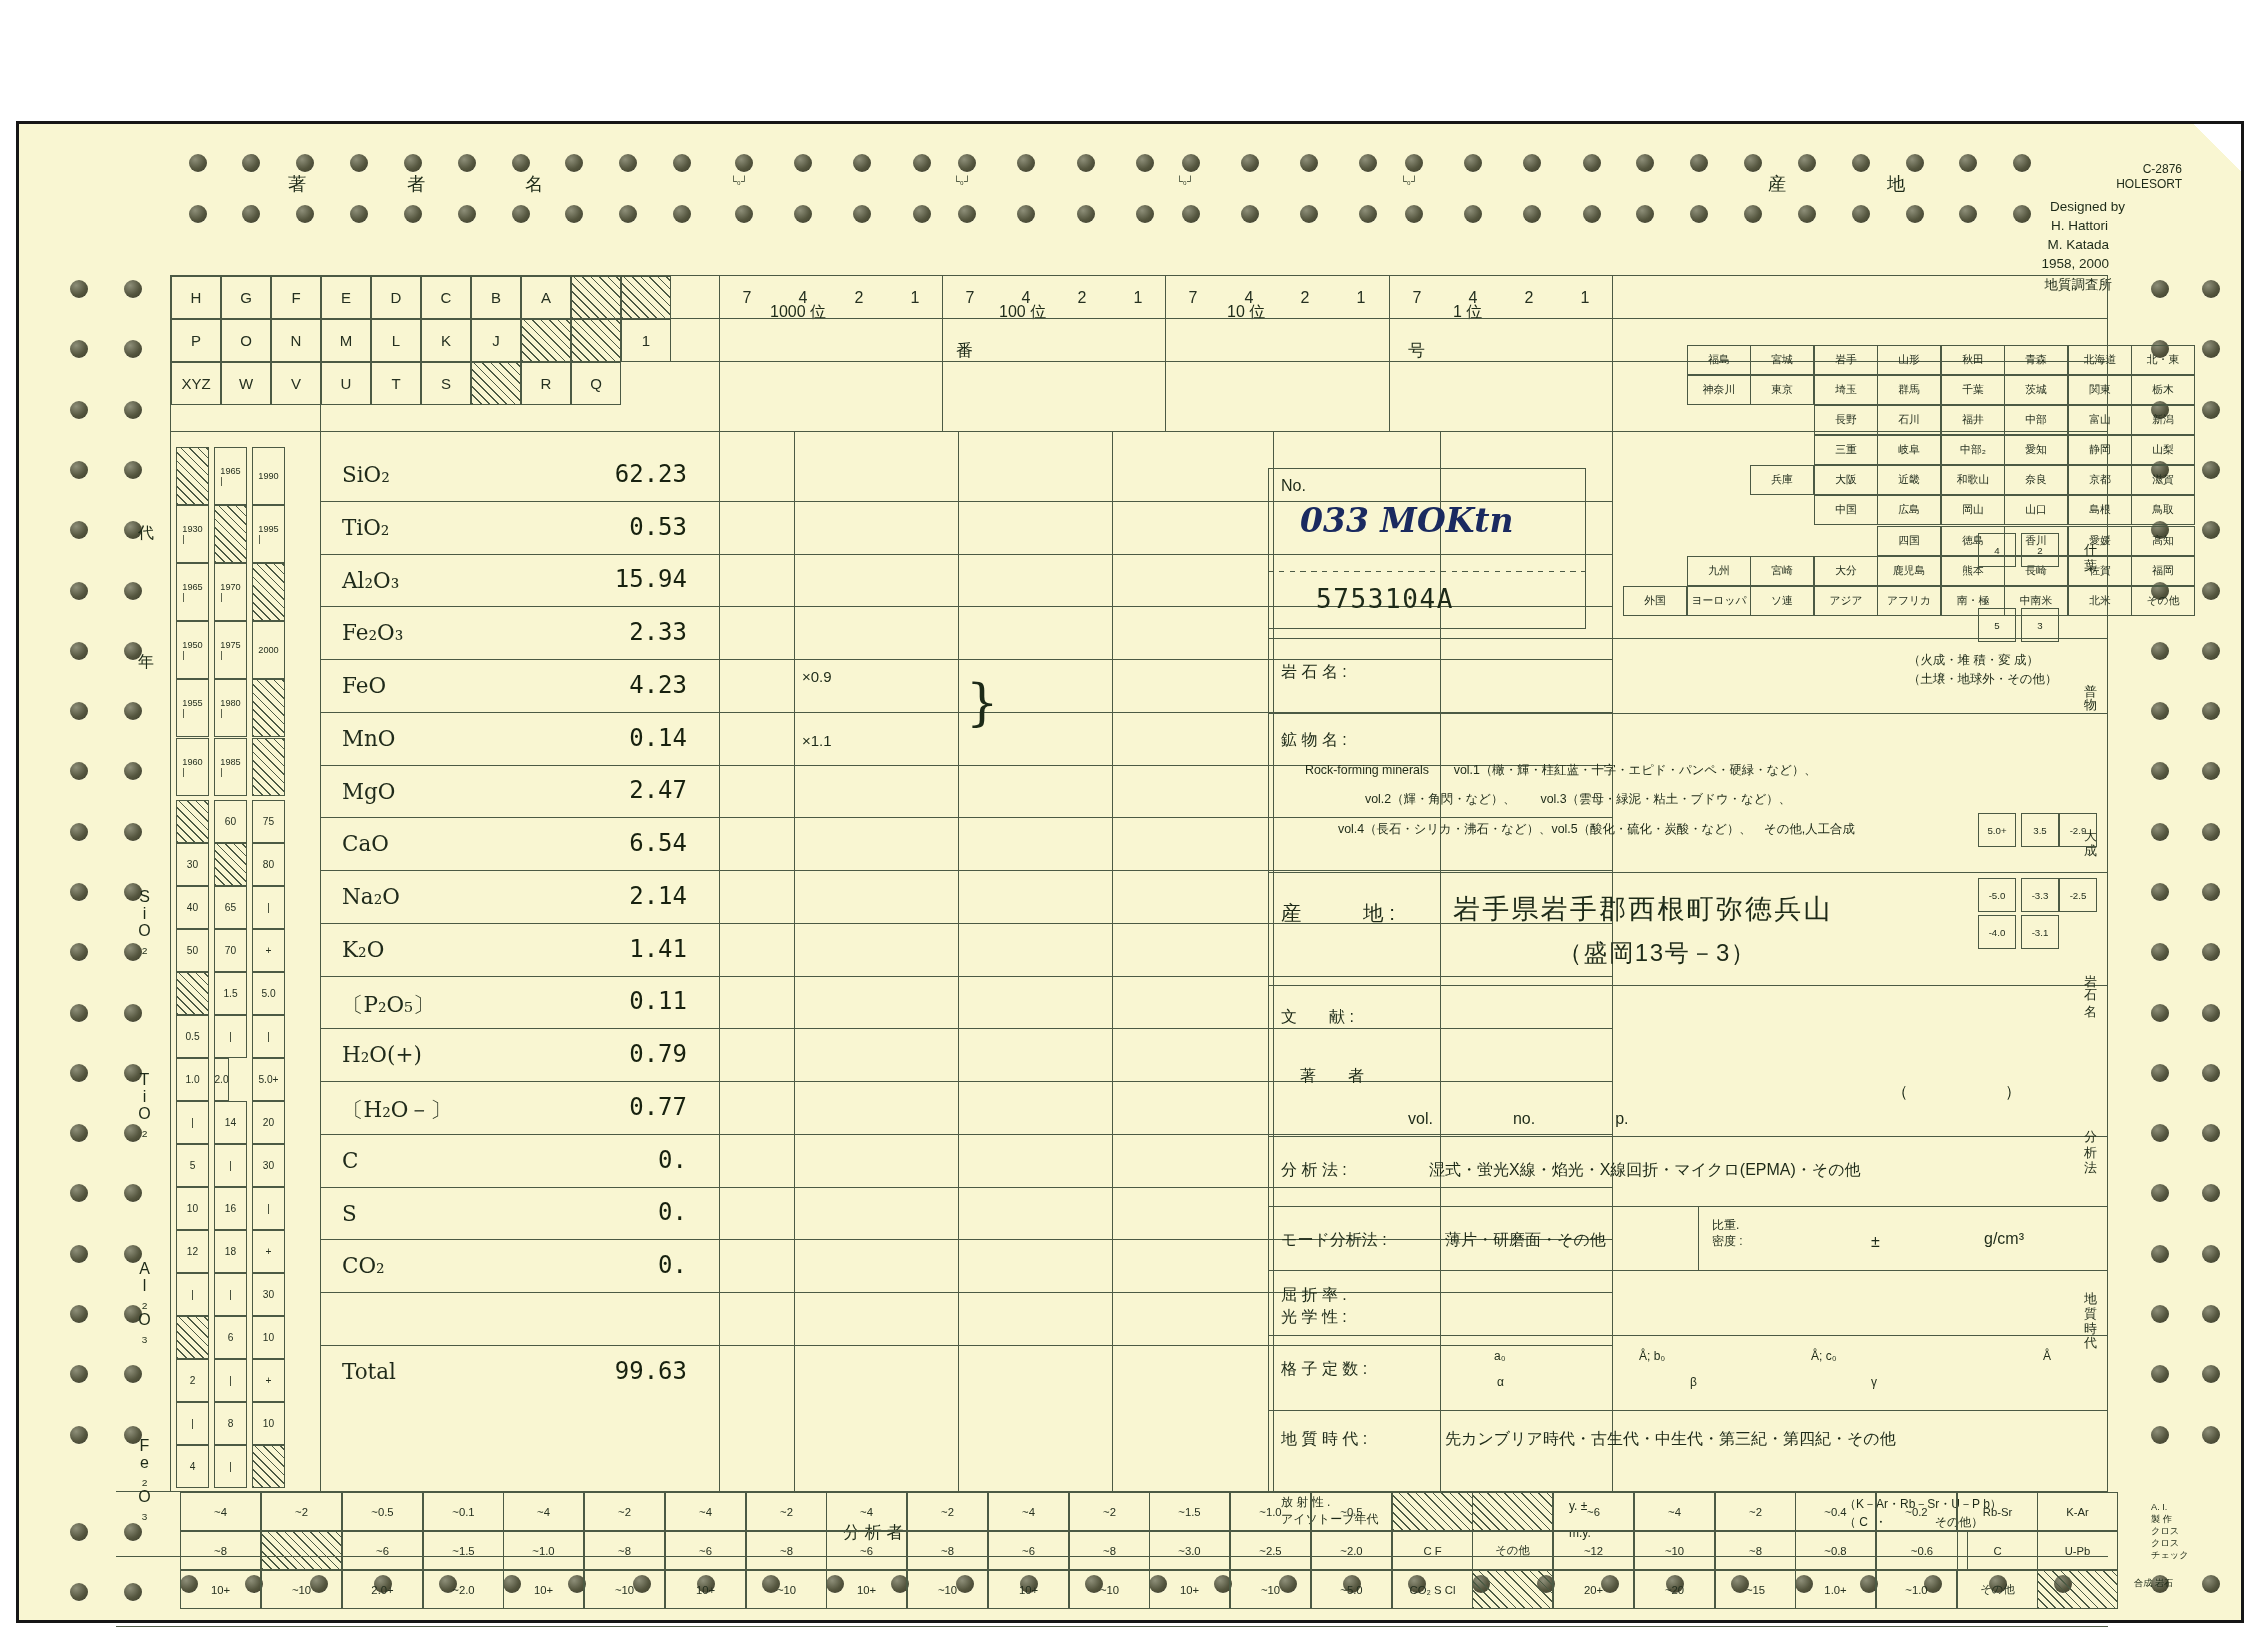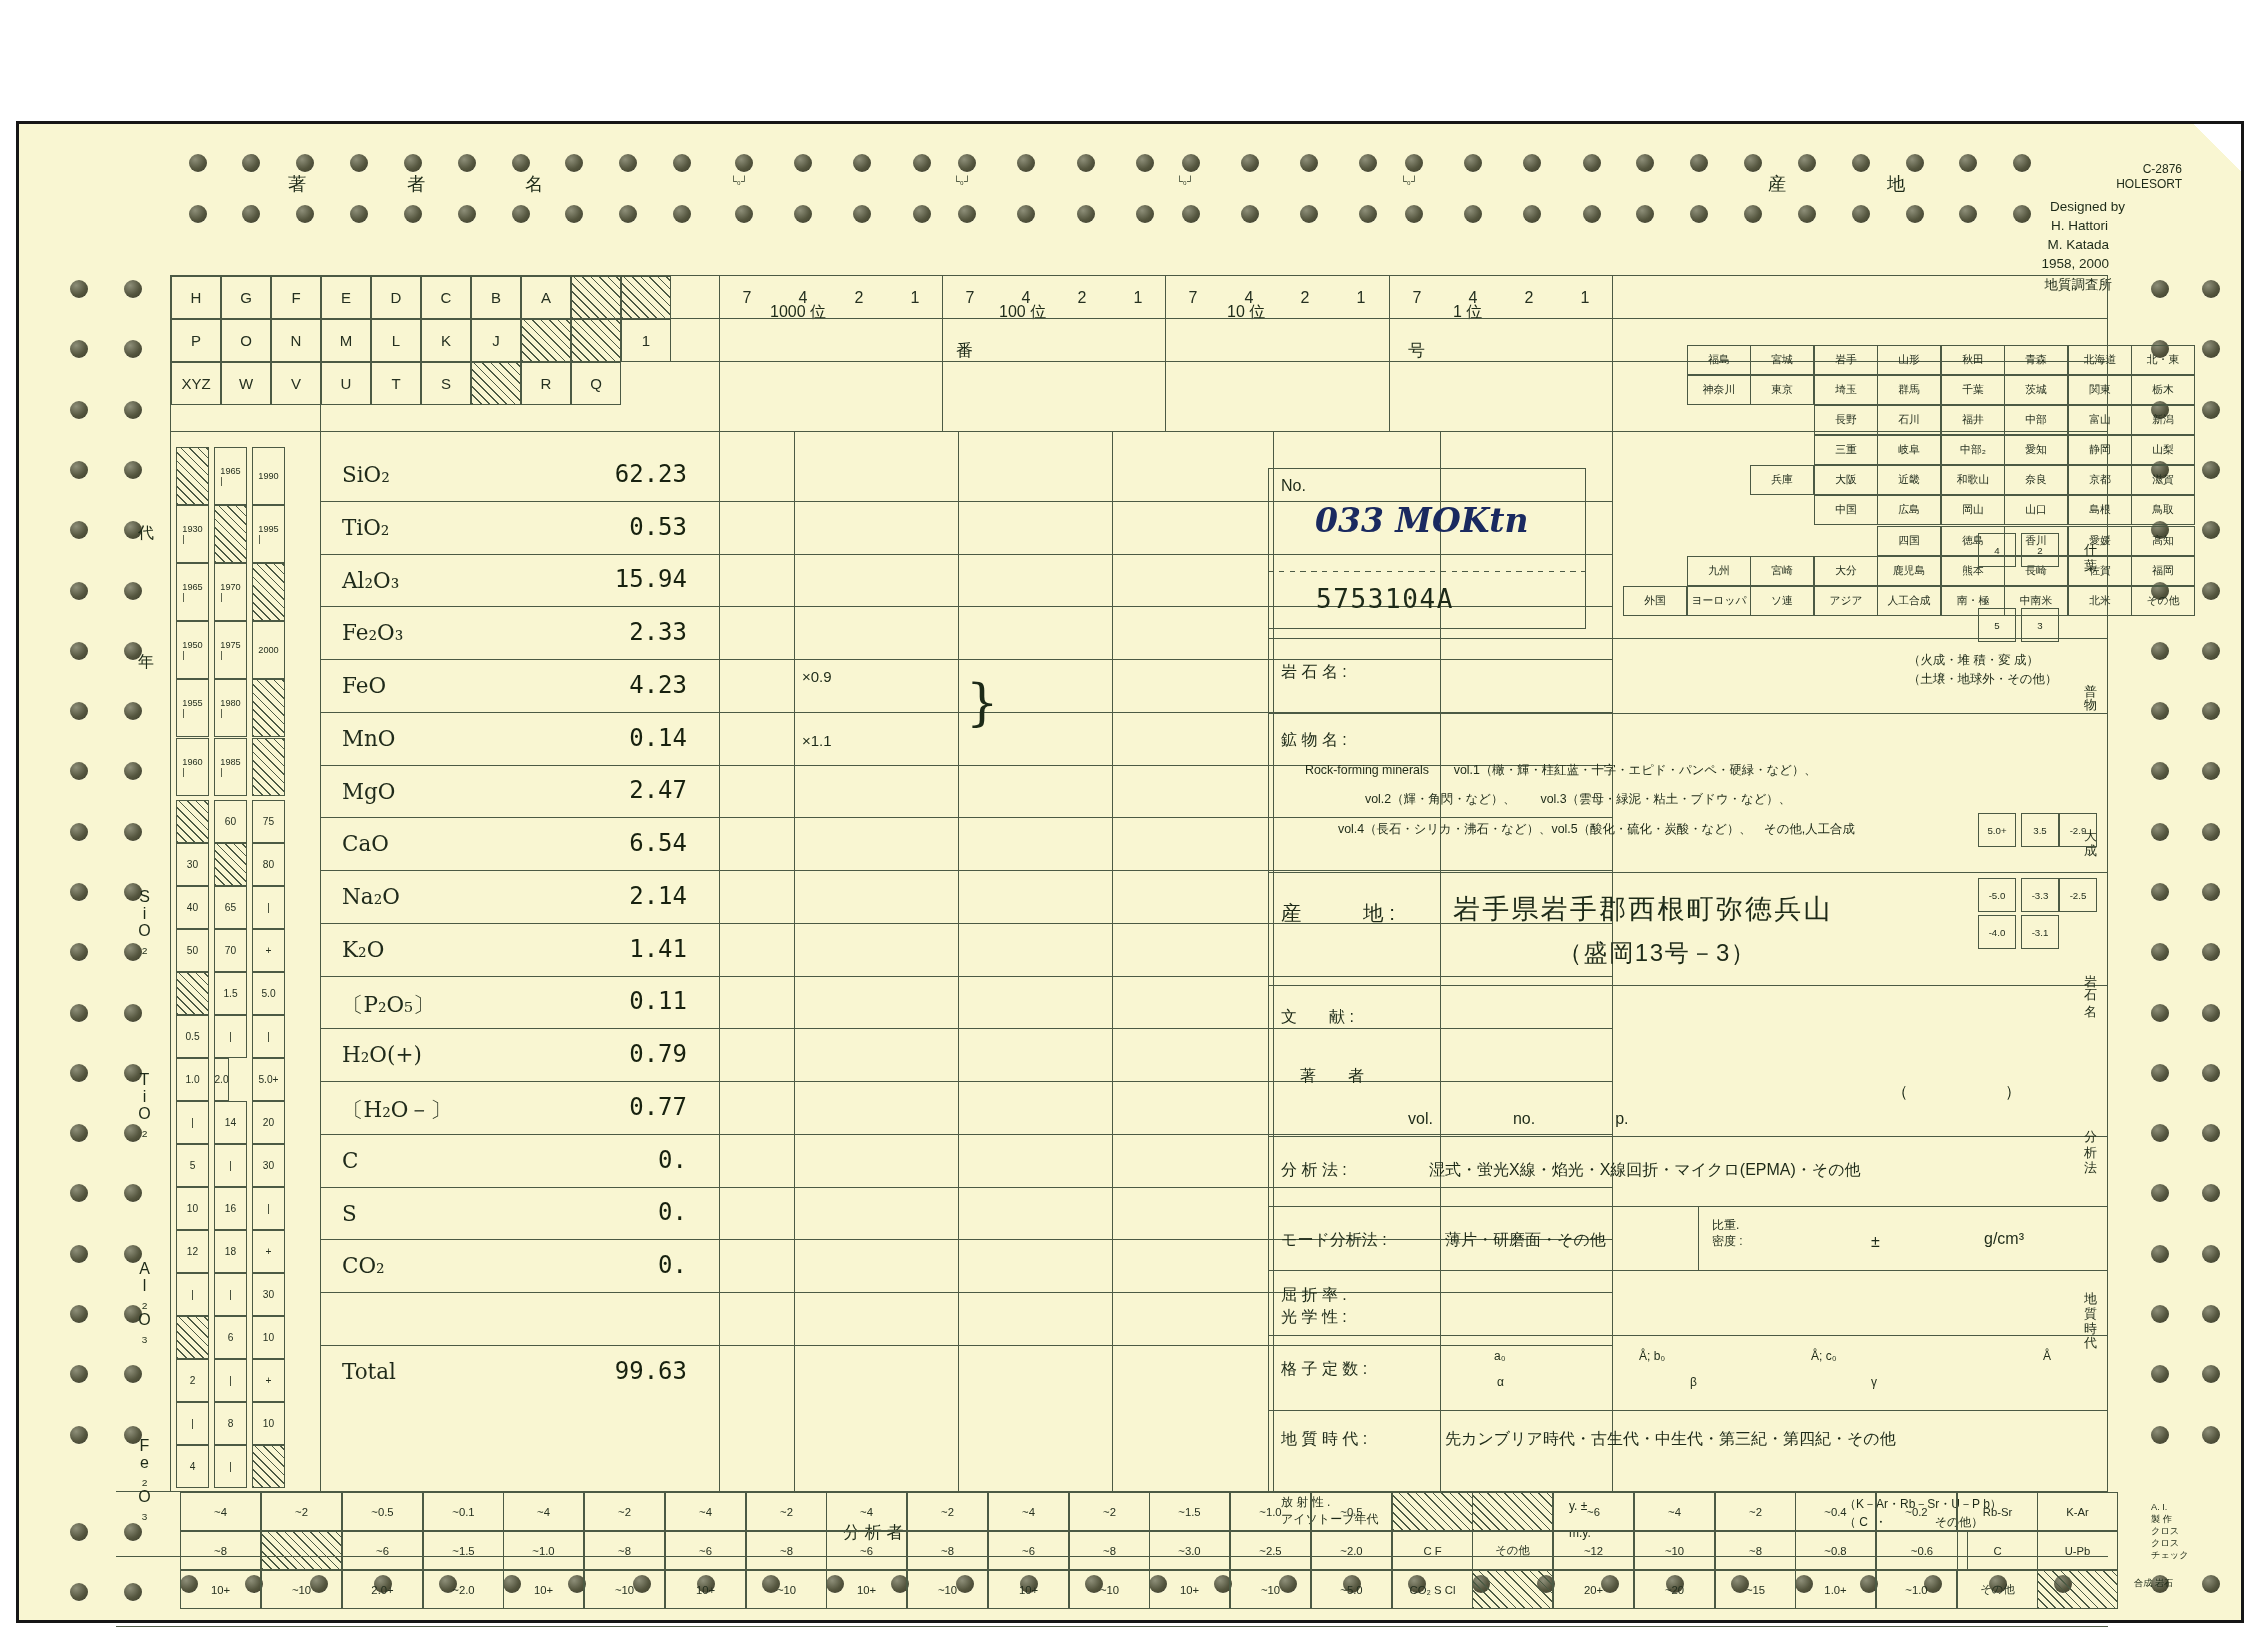--- a/index.html
+++ b/index.html
@@ -430,21 +430,21 @@
           <div class="ox-label" style="left:323px;top:1235px;">Total</div>
           <div class="ox-val" style="left:533px;top:1233px;">99.63</div>
         </div>
       <div class="t" style="left:783px;top:544px;font-size:15px;">×0.9</div>
       <div class="t" style="left:783px;top:608px;font-size:15px;">×1.1</div>
       <div class="t" style="left:947px;top:549px;font-size:51px;font-family:'DejaVu Serif',serif;">}</div>
       <div class="t" style="left:824px;top:1397px;font-size:17px;">分 析 者</div>
 
       <div class="cell" style="left:1249px;top:344px;width:318px;height:161px;border:1.1px solid #4c5a44;"></div>
       <div class="t" style="left:1262px;top:353px;font-size:16px;">No.</div>
-      <div class="t hand" style="left:1281px;top:377px;font-size:33px;color:#1a2a60;margin-left:15px;">033 MOKtn</div>
+      <div class="t hand" style="left:1281px;top:377px;font-size:33px;color:#1a2a60;">033 MOKtn</div>
       <div class="ln hln" style="left:1249px;top:447px;width:318px;background:repeating-linear-gradient(90deg,#4c5a44 0 5.4px,transparent 5.4px 10.8px);height:1.1px;"></div>
       <div class="t mono" style="left:1297px;top:460px;font-size:26px;letter-spacing:1.6px;">5753104A</div>
 
       <div class="ln hln" style="left:1249px;top:514px;width:840px;"></div>
       <div class="ln hln" style="left:1249px;top:589px;width:840px;"></div>
       <div class="ln hln" style="left:1249px;top:748px;width:840px;"></div>
       <div class="ln hln" style="left:1249px;top:861px;width:840px;"></div>
       <div class="ln hln" style="left:1249px;top:1012px;width:840px;"></div>
       <div class="ln hln" style="left:1249px;top:1082px;width:840px;"></div>
       <div class="ln hln" style="left:1249px;top:1146px;width:840px;"></div>
@@ -555,21 +555,21 @@
           <div class="cell" style="left:1795px;top:432px;width:64px;height:30px;font-size:10.8px;border:0.5px solid #4c5a44;">大分</div>
           <div class="cell" style="left:1858px;top:432px;width:64px;height:30px;font-size:10.8px;border:0.5px solid #4c5a44;">鹿児島</div>
           <div class="cell" style="left:1922px;top:432px;width:64px;height:30px;font-size:10.8px;border:0.5px solid #4c5a44;">熊本</div>
           <div class="cell" style="left:1985px;top:432px;width:64px;height:30px;font-size:10.8px;border:0.5px solid #4c5a44;">長崎</div>
           <div class="cell" style="left:2049px;top:432px;width:64px;height:30px;font-size:10.8px;border:0.5px solid #4c5a44;">佐賀</div>
           <div class="cell" style="left:2112px;top:432px;width:64px;height:30px;font-size:10.8px;border:0.5px solid #4c5a44;">福岡</div>
           <div class="cell" style="left:1604px;top:462px;width:64px;height:30px;font-size:10.8px;border:0.5px solid #4c5a44;">外国</div>
           <div class="cell" style="left:1668px;top:462px;width:64px;height:30px;font-size:10.8px;border:0.5px solid #4c5a44;">ヨーロッパ</div>
           <div class="cell" style="left:1731px;top:462px;width:64px;height:30px;font-size:10.8px;border:0.5px solid #4c5a44;">ソ連</div>
           <div class="cell" style="left:1795px;top:462px;width:64px;height:30px;font-size:10.8px;border:0.5px solid #4c5a44;">アジア</div>
-          <div class="cell" style="left:1858px;top:462px;width:64px;height:30px;font-size:10.8px;border:0.5px solid #4c5a44;">人工合成</div>
+          <div class="cell" style="left:1858px;top:462px;width:64px;height:30px;font-size:10.8px;border:0.5px solid #4c5a44;">アフリカ</div>
           <div class="cell" style="left:1922px;top:462px;width:64px;height:30px;font-size:10.8px;border:0.5px solid #4c5a44;">南・極</div>
           <div class="cell" style="left:1985px;top:462px;width:64px;height:30px;font-size:10.8px;border:0.5px solid #4c5a44;">中南米</div>
           <div class="cell" style="left:2049px;top:462px;width:64px;height:30px;font-size:10.8px;border:0.5px solid #4c5a44;">北米</div>
           <div class="cell" style="left:2112px;top:462px;width:64px;height:30px;font-size:10.8px;border:0.5px solid #4c5a44;">その他</div>
         </div>
 
       <div id="bottom-grid">
           <div class="cell" style="left:161px;top:1368px;width:81px;height:39px;font-size:11.3px;border:0.5px solid #4c5a44;">~4</div>
           <div class="cell" style="left:161px;top:1407px;width:81px;height:39px;font-size:11.3px;border:0.5px solid #4c5a44;">~8</div>
           <div class="cell" style="left:161px;top:1446px;width:81px;height:39px;font-size:11.3px;border:0.5px solid #4c5a44;">10+</div>

